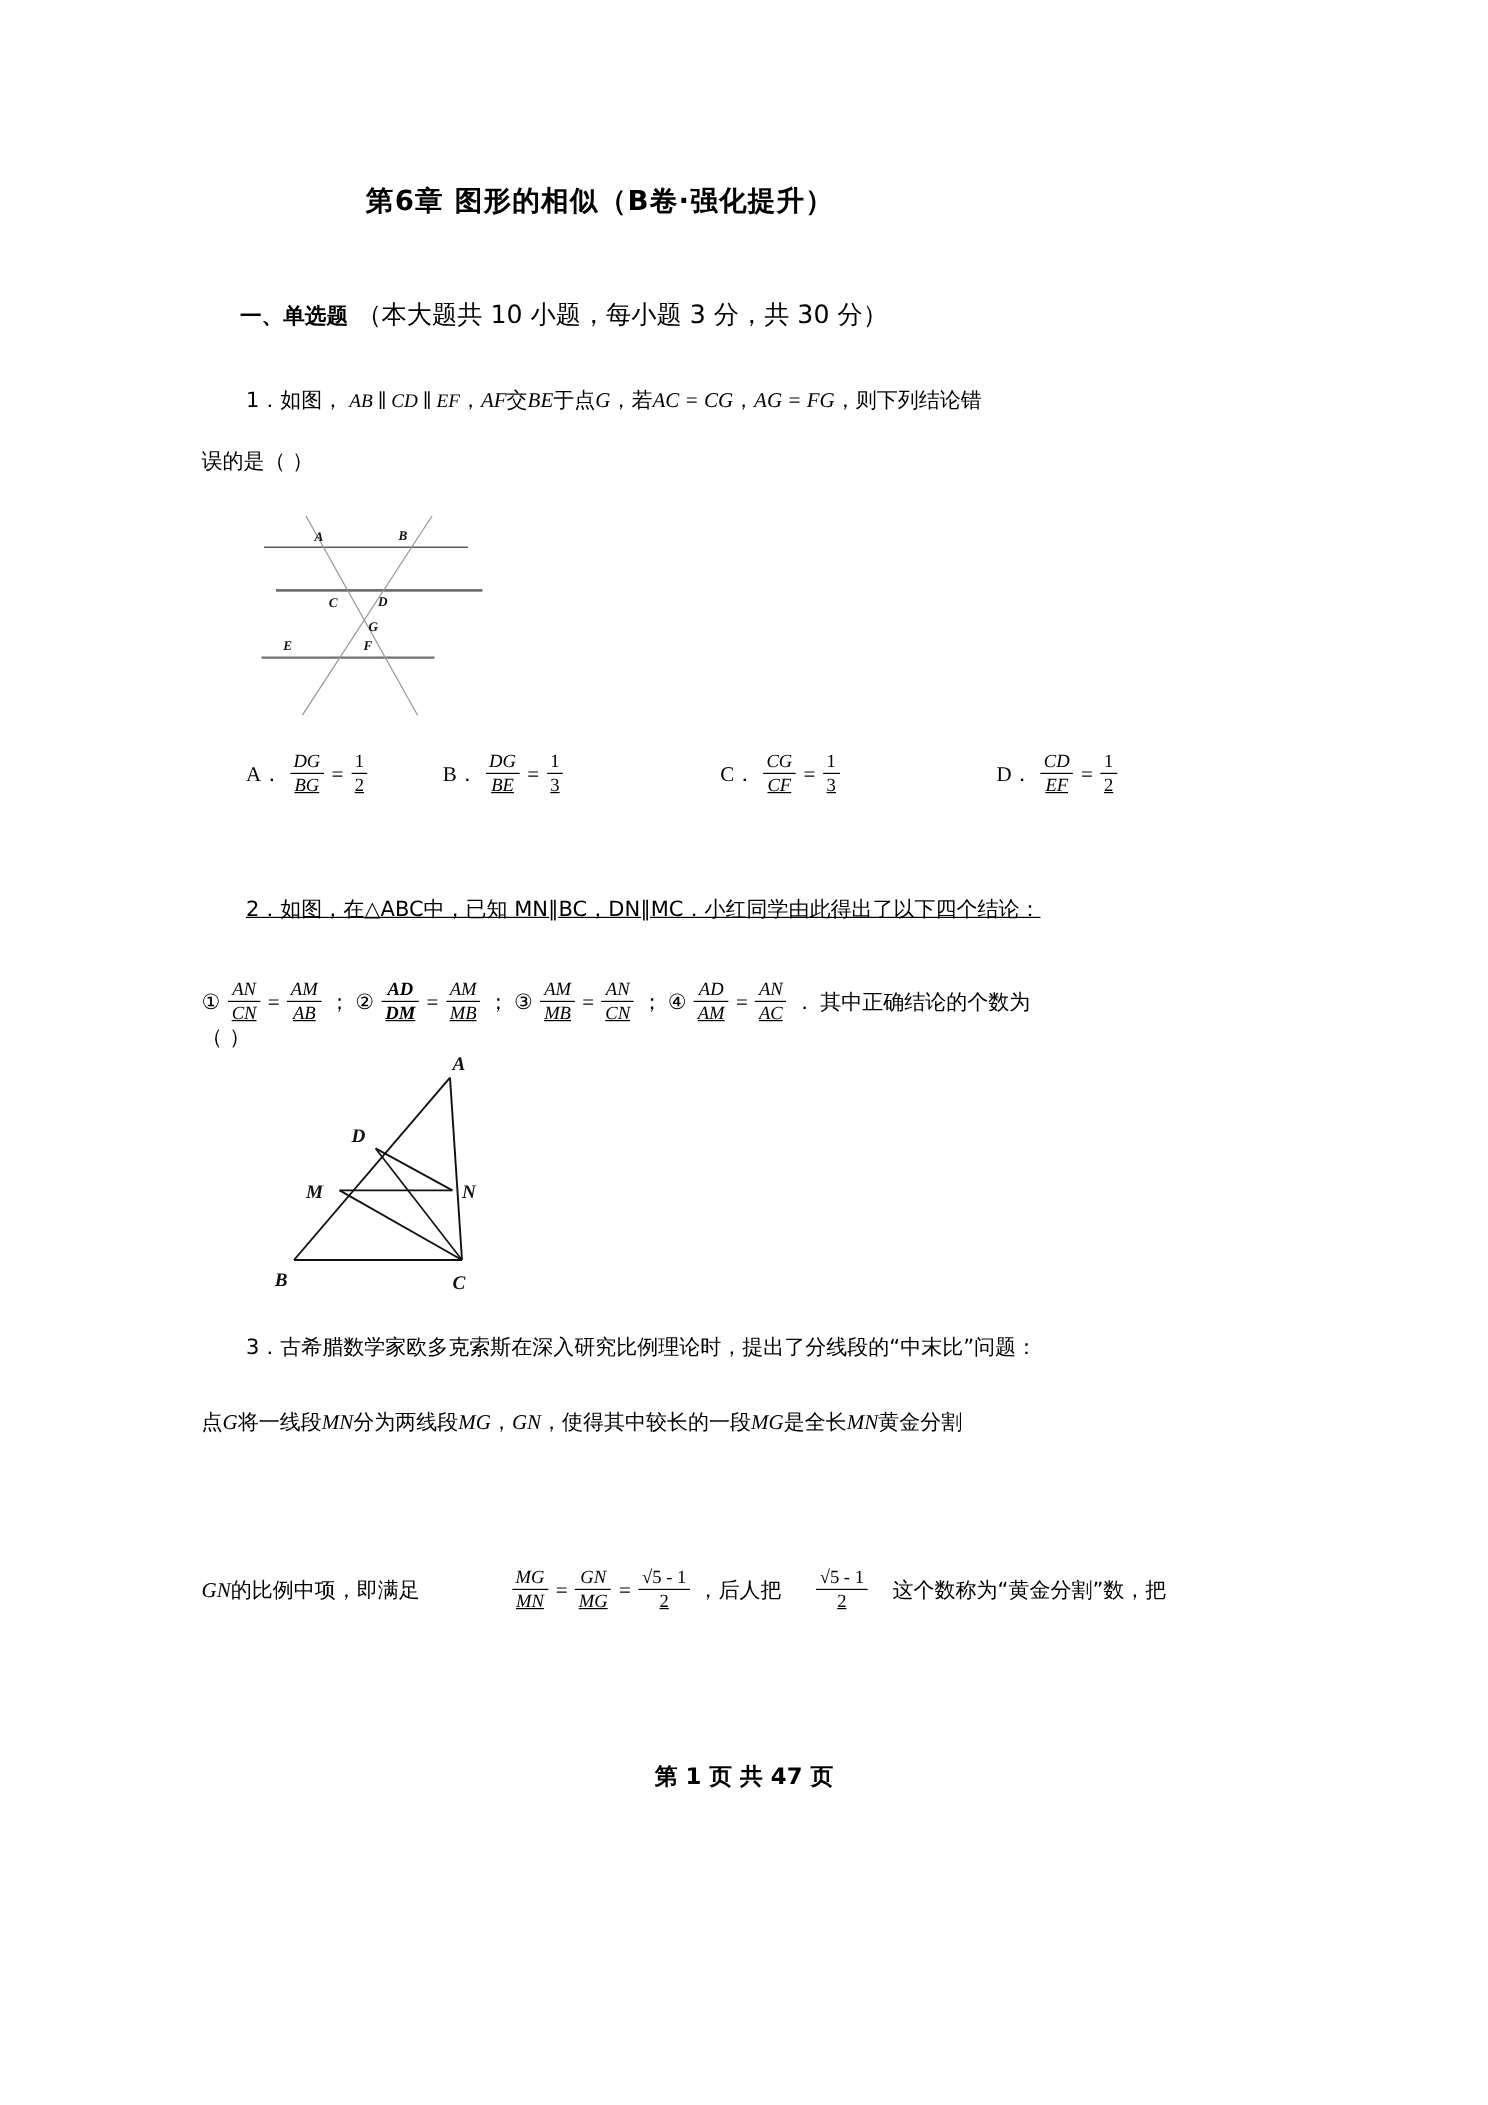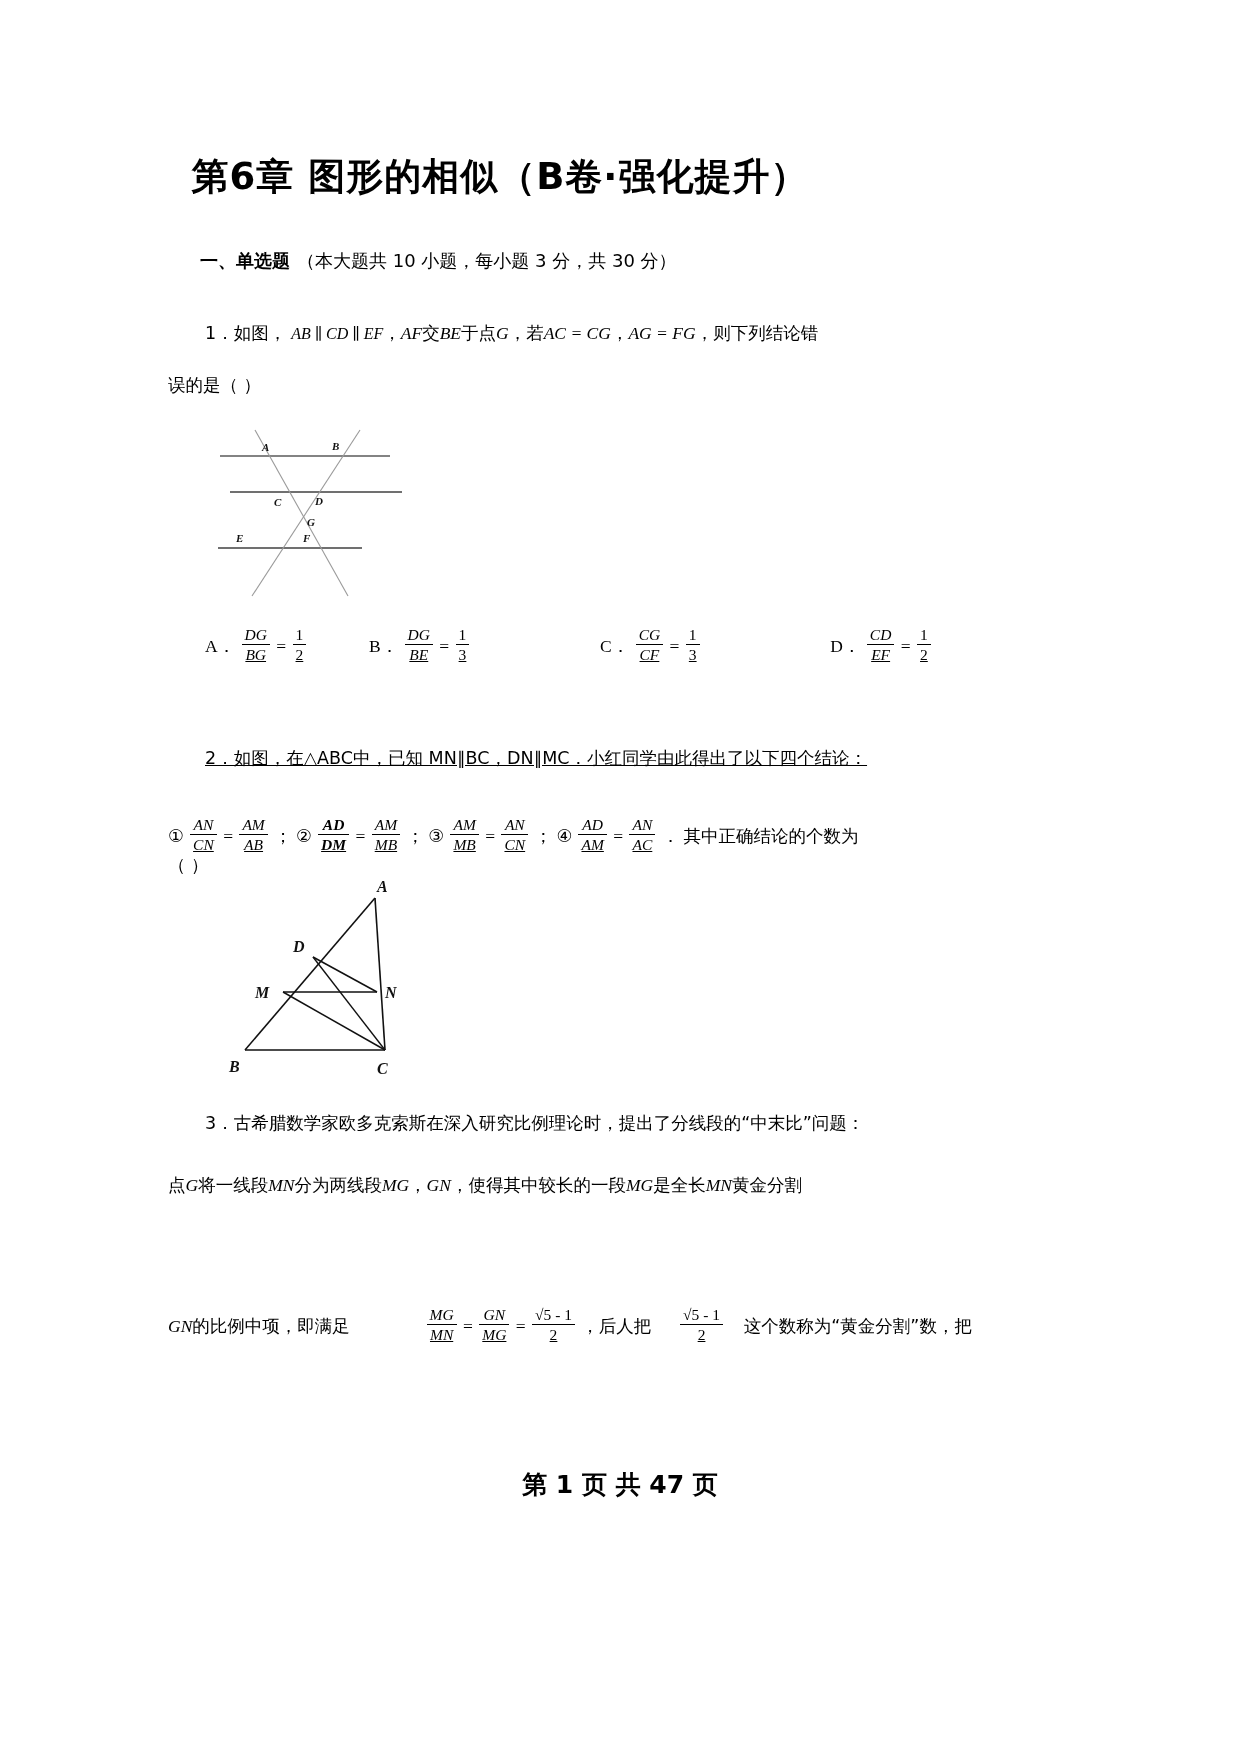--- a/index.html
+++ b/index.html
@@ -22,21 +22,21 @@
     width: 1240px;
     height: 1754px;
   }
 
   
   .doc-title {
     position: absolute;
     left: 0; top: 152px;
     width: 1000px;
     text-align: center;
-    font-size: 37px;
+    font-size: 23px;
     font-weight: bold;
     letter-spacing: 1px;
     font-family: "Liberation Serif", "DejaVu Serif", serif;
   }
   .doc-title .han { font-family: "DejaVu Sans", sans-serif; font-weight: bold; }
 
   
   .tline {
     position: absolute;
     font-size: 17.5px;
@@ -72,38 +72,38 @@
   
   .figure { position: absolute; }
 
   
   .footer {
     position: absolute;
     left: 0;
     top: 1468px;
     width: 1240px;
     text-align: center;
-    font-size: 25px;
+    font-size: 19px;
     font-weight: bold;
   }
   .footer .han { font-family: "DejaVu Sans", sans-serif; font-weight: bold; }
 
   .lbl { font-family: "Liberation Serif","DejaVu Serif",serif; font-style: italic; font-weight: bold; }
 </style>
 </head>
 <body>
 
 <div class="page">
 
   <div class="doc-title">
     <span class="han">第6章 图形的相似（B卷·强化提升）</span>
   </div>
 
   <div class="tline" style="left:200px; top:247px; font-size:18px;">
-    <span class="han bold">一、单选题</span><span style="display:inline-block;width:7px"></span><span class="han" style="font-size:18px">（本大题共 10 小题，每小题 3 分，共 30 分）</span>
+    <span class="han bold">一、单选题</span><span style="display:inline-block;width:7px"></span><span class="han" style="font-size:21px">（本大题共 10 小题，每小题 3 分，共 30 分）</span>
   </div>
 
   <div class="tline" style="left:205px; top:320px;">
     <span class="han">1．如图，</span><span style="display:inline-block;width:5px"></span><span class="mi" style="font-size:16px">AB ∥ CD ∥ EF</span><span class="han">，</span><span class="mi">AF</span><span class="han">交</span><span class="mi">BE</span><span class="han">于点</span><span class="mi">G</span><span class="han">，若</span><span class="mi">AC = CG</span><span class="han">，</span><span class="mi">AG = FG</span><span class="han">，则下列结论错</span>
   </div>
 
   <div class="tline han" style="left:168px; top:372px;">误的是（  ）</div>
 
   <div class="figure" style="left:210px; top:418px;">
     <svg width="240" height="190" viewBox="0 0 240 190">

